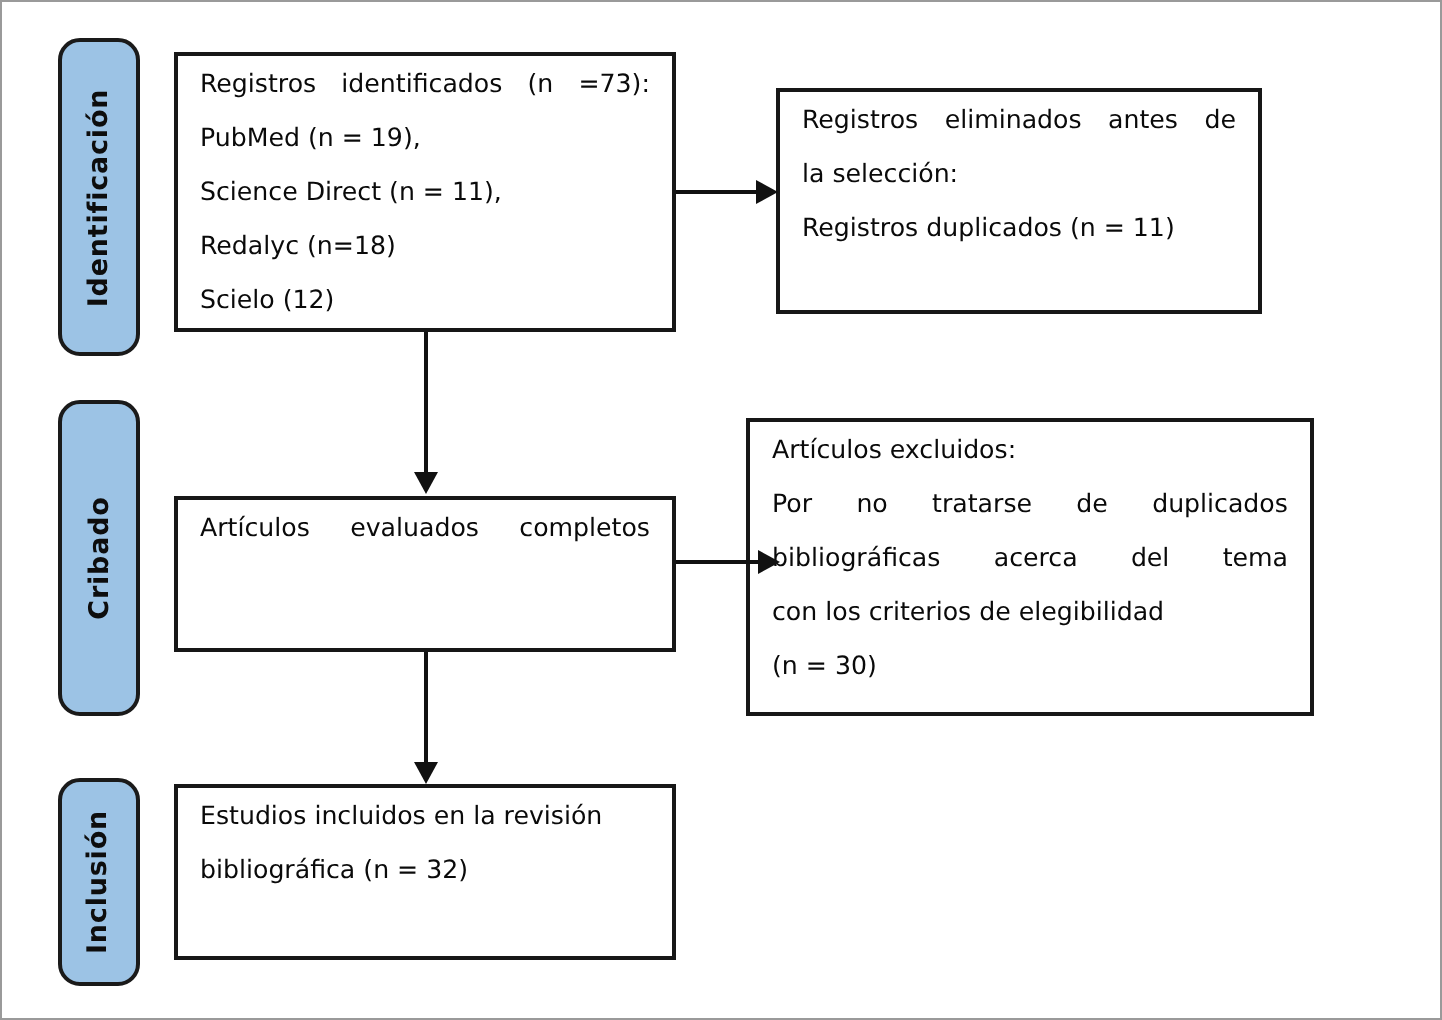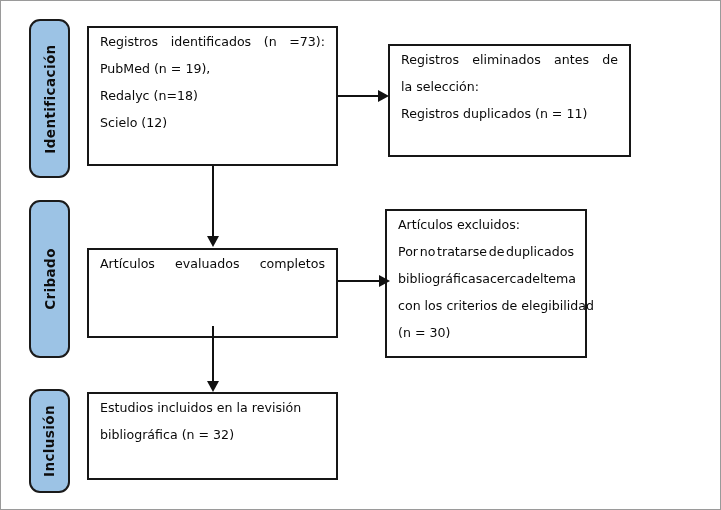--- a/index.html
+++ b/index.html
@@ -107,49 +107,50 @@
 
   <div class="flow-box" style="left:86px; top:25px; width:251px; height:140px;">
     <div class="lines">
       <div class="box-line justify">
         <span>Registros</span>
         <span>identificados</span>
         <span>(n</span>
         <span>=73):</span>
       </div>
       <div class="box-line">PubMed (n = 19),</div>
+      <div class="box-line">Science Direct (n = 11),</div>
       <div class="box-line">Redalyc (n=18)</div>
       <div class="box-line">Scielo (12)</div>
     </div>
   </div>
 
   <div class="flow-box" style="left:387px; top:43px; width:243px; height:113px;">
     <div class="lines">
       <div class="box-line justify">
         <span>Registros</span>
         <span>eliminados</span>
         <span>antes</span>
         <span>de</span>
       </div>
       <div class="box-line">la selección:</div>
       <div class="box-line">Registros duplicados (n = 11)</div>
     </div>
   </div>
 
-  <div class="flow-box" style="left:86px; top:247px; width:251px; height:90px;">
+  <div class="flow-box" style="left:86px; top:247px; width:251px; height:78px;">
     <div class="lines">
       <div class="box-line justify">
         <span>Artículos</span>
         <span>evaluados</span>
         <span>completos</span>
       </div>
     </div>
   </div>
 
-  <div class="flow-box" style="left:384px; top:208px; width:202px; height:149px;">
+  <div class="flow-box" style="left:372px; top:208px; width:284px; height:149px;">
     <div class="lines">
       <div class="box-line">Artículos excluidos:</div>
       <div class="box-line justify">
         <span>Por</span>
         <span>no</span>
         <span>tratarse</span>
         <span>de</span>
         <span>duplicados</span>
       </div>
       <div class="box-line justify">

